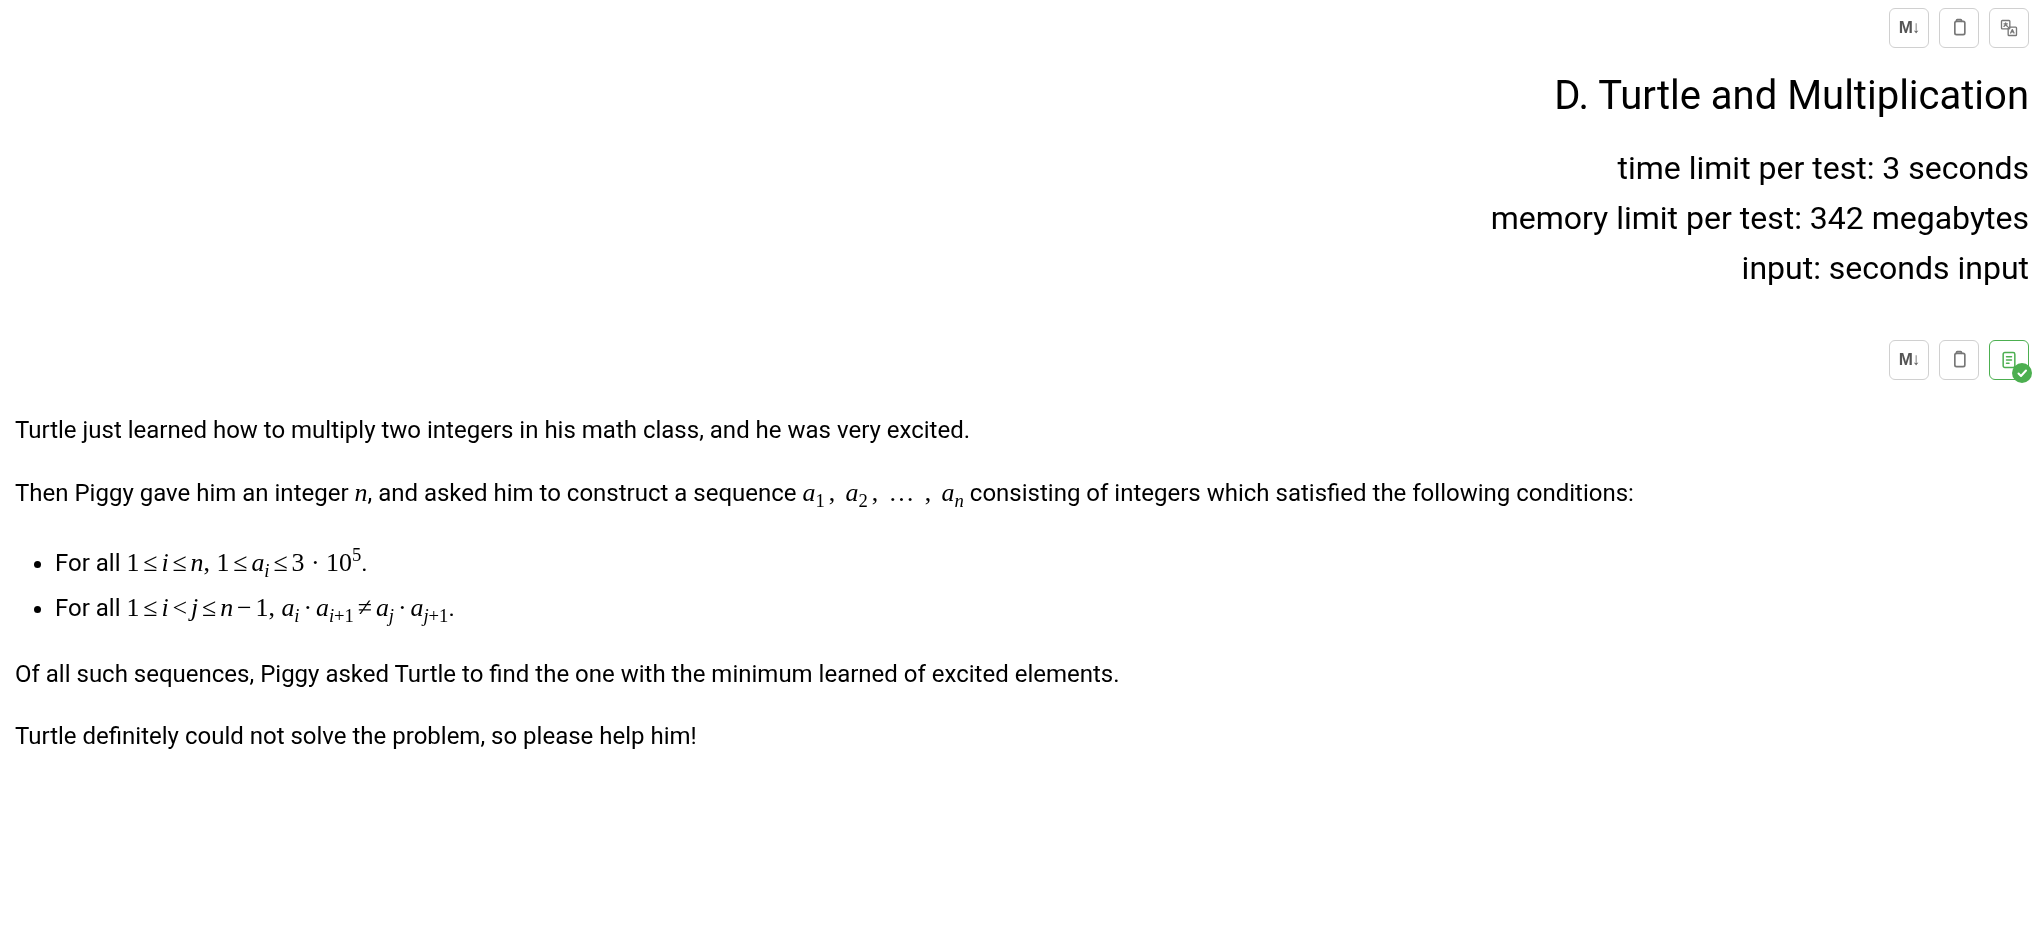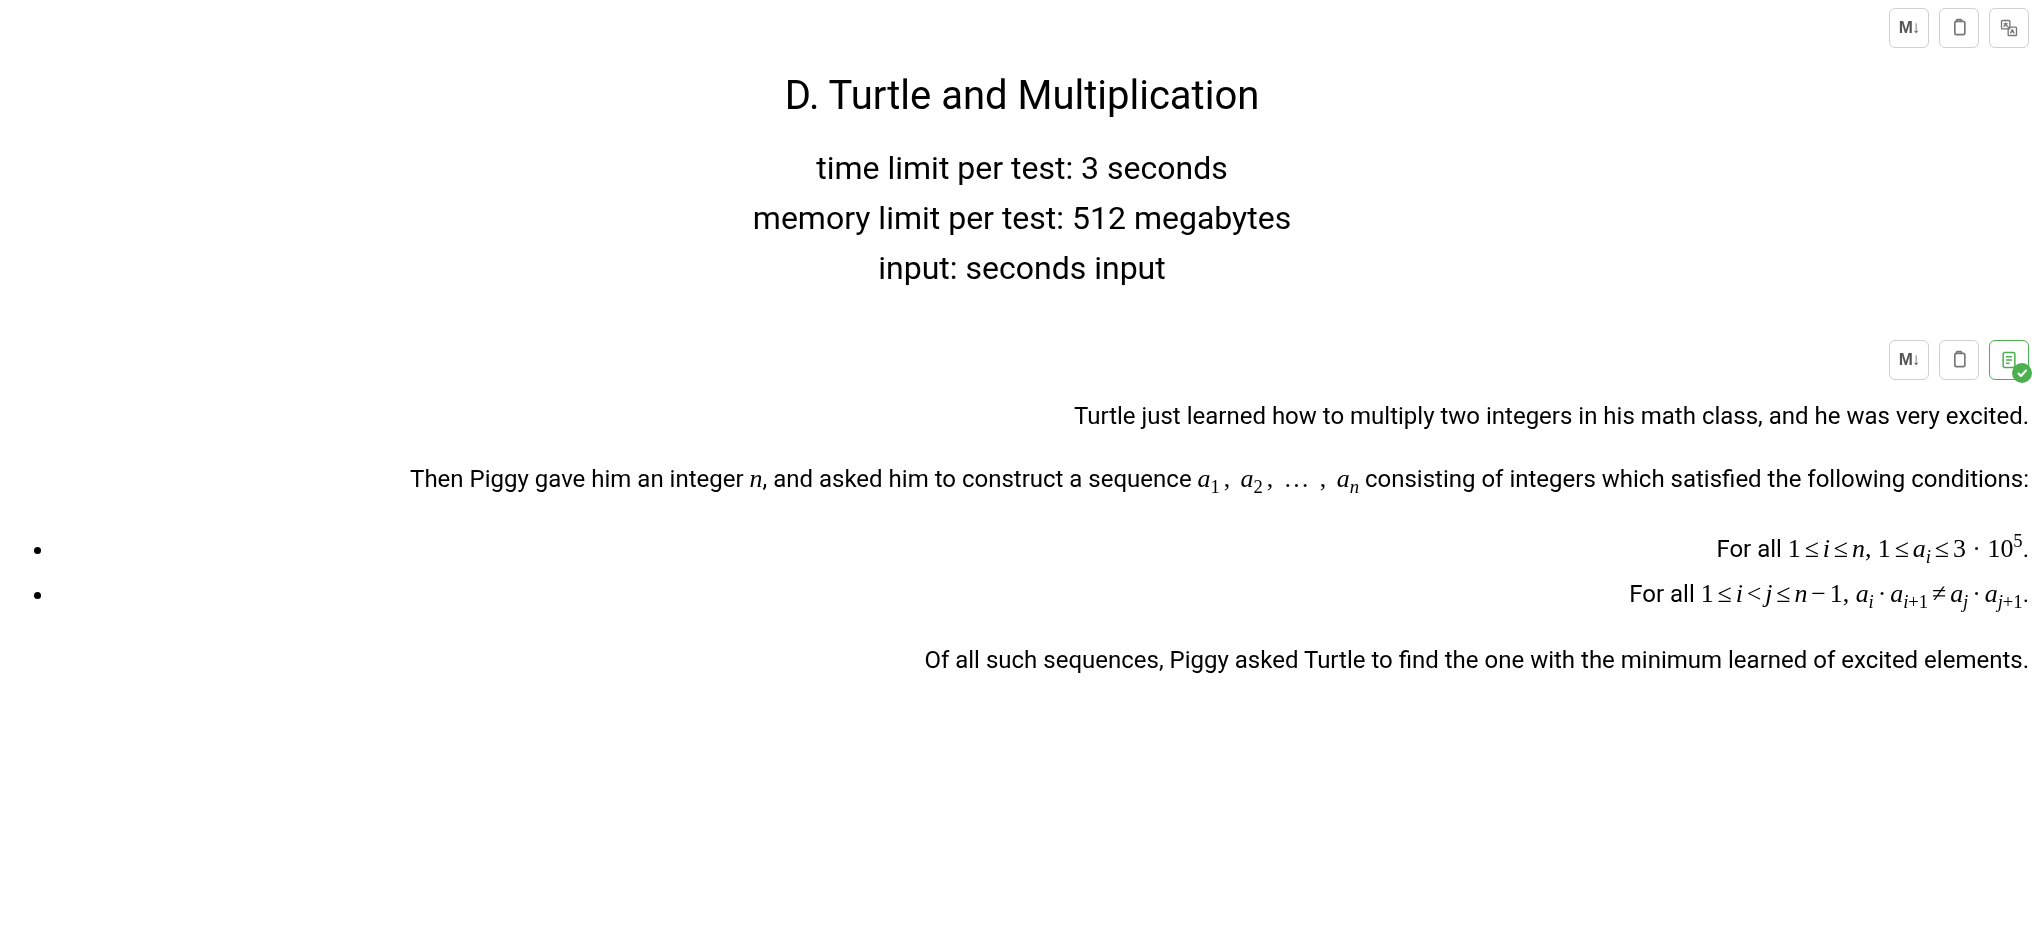--- a/index.html
+++ b/index.html
@@ -41,24 +41,24 @@
     right: -4px;
     width: 20px;
     height: 20px;
     background: #4caf50;
     border-radius: 50%;
     display: flex;
     align-items: center;
     justify-content: center;
   }
   .checkmark-badge svg { width: 12px; height: 12px; }
-  .header-block { text-align: center; margin: 10px 0 40px 0; }
+  .header-block { text-align: right; margin: 10px 0 40px 0; }
   .title { font-size: 40px; font-weight: 400; margin: 10px 0 18px 0; }
   .meta-line { font-size: 32px; font-weight: 400; margin: 2px 0; }
-  .body-section { margin-top: 10px; text-align: right; }
+  .body-section { margin-top: 24px; }
   p { margin: 0 0 26px 0; }
   ul { margin: 0 0 26px 0; padding-left: 40px; }
   li { margin: 4px 0; }
   b { font-weight: 400; }
   .math { font-family: "Times New Roman", Times, serif; font-style: italic; font-size: 1.08em; }
   .math .rm { font-style: normal; }
   .math sub { font-size: 0.72em; font-style: italic; }
   .math sup { font-size: 0.72em; font-style: normal; }
   .op { font-style: normal; padding: 0 0.15em; }
 </style>
@@ -79,21 +79,21 @@
         <rect x="11" y="11" width="10" height="10" rx="1"></rect>
         <path d="M6 7h4M8 6v1c0 2-2 3-2 3M8 7c0 2 2 3 2 3"></path>
         <path d="M14 18l2-4 2 4M14.7 16.6h2.6"></path>
       </svg>
   </button>
 </div>
 
 <div class="header-block">
   <div class="title">D. Turtle and Multiplication</div>
   <div class="meta-line">time limit per test: 3 seconds</div>
-  <div class="meta-line">memory limit per test: 512 megabytes</div>
+  <div class="meta-line">memory limit per test: 342 megabytes</div>
   <div class="meta-line">input: seconds input</div>
 </div>
 
 <div class="toolbar">
   <button class="tool-btn md-btn">M↓</button>
   <button class="tool-btn" aria-label="Copy">
     <svg viewBox="0 0 24 24" fill="none" stroke="#777" stroke-width="2" stroke-linecap="round" stroke-linejoin="round">
         <rect x="7" y="4" width="12" height="16" rx="2"></rect>
         <path d="M9 4V3a1 1 0 0 1 1-1h4a1 1 0 0 1 1 1v1"></path>
       </svg>
@@ -129,14 +129,17 @@
     </li>
     <li>
       <span>For all </span><span class="math"><span class="rm">1</span><span class="op">≤</span>i<span class="op">&lt;</span>j<span class="op">≤</span>n<span class="op">−</span><span class="rm">1,</span> a<sub>i</sub><span class="op">·</span>a<sub>i<span class="rm">+1</span></sub><span class="op">≠</span>a<sub>j</sub><span class="op">·</span>a<sub>j<span class="rm">+1</span></sub></span><span>.</span>
     </li>
   </ul>
 
   <p>
     <span>Of all such sequences, Piggy asked Turtle to find the one with the </span><b>minimum</b><span> learned of </span><b>excited</b><span> elements.</span>
   </p>
 
+  <p>
+    <span>Turtle definitely could not solve the problem, so please help him!</span>
+  </p>
 
 </div>
 
 </body></html>

